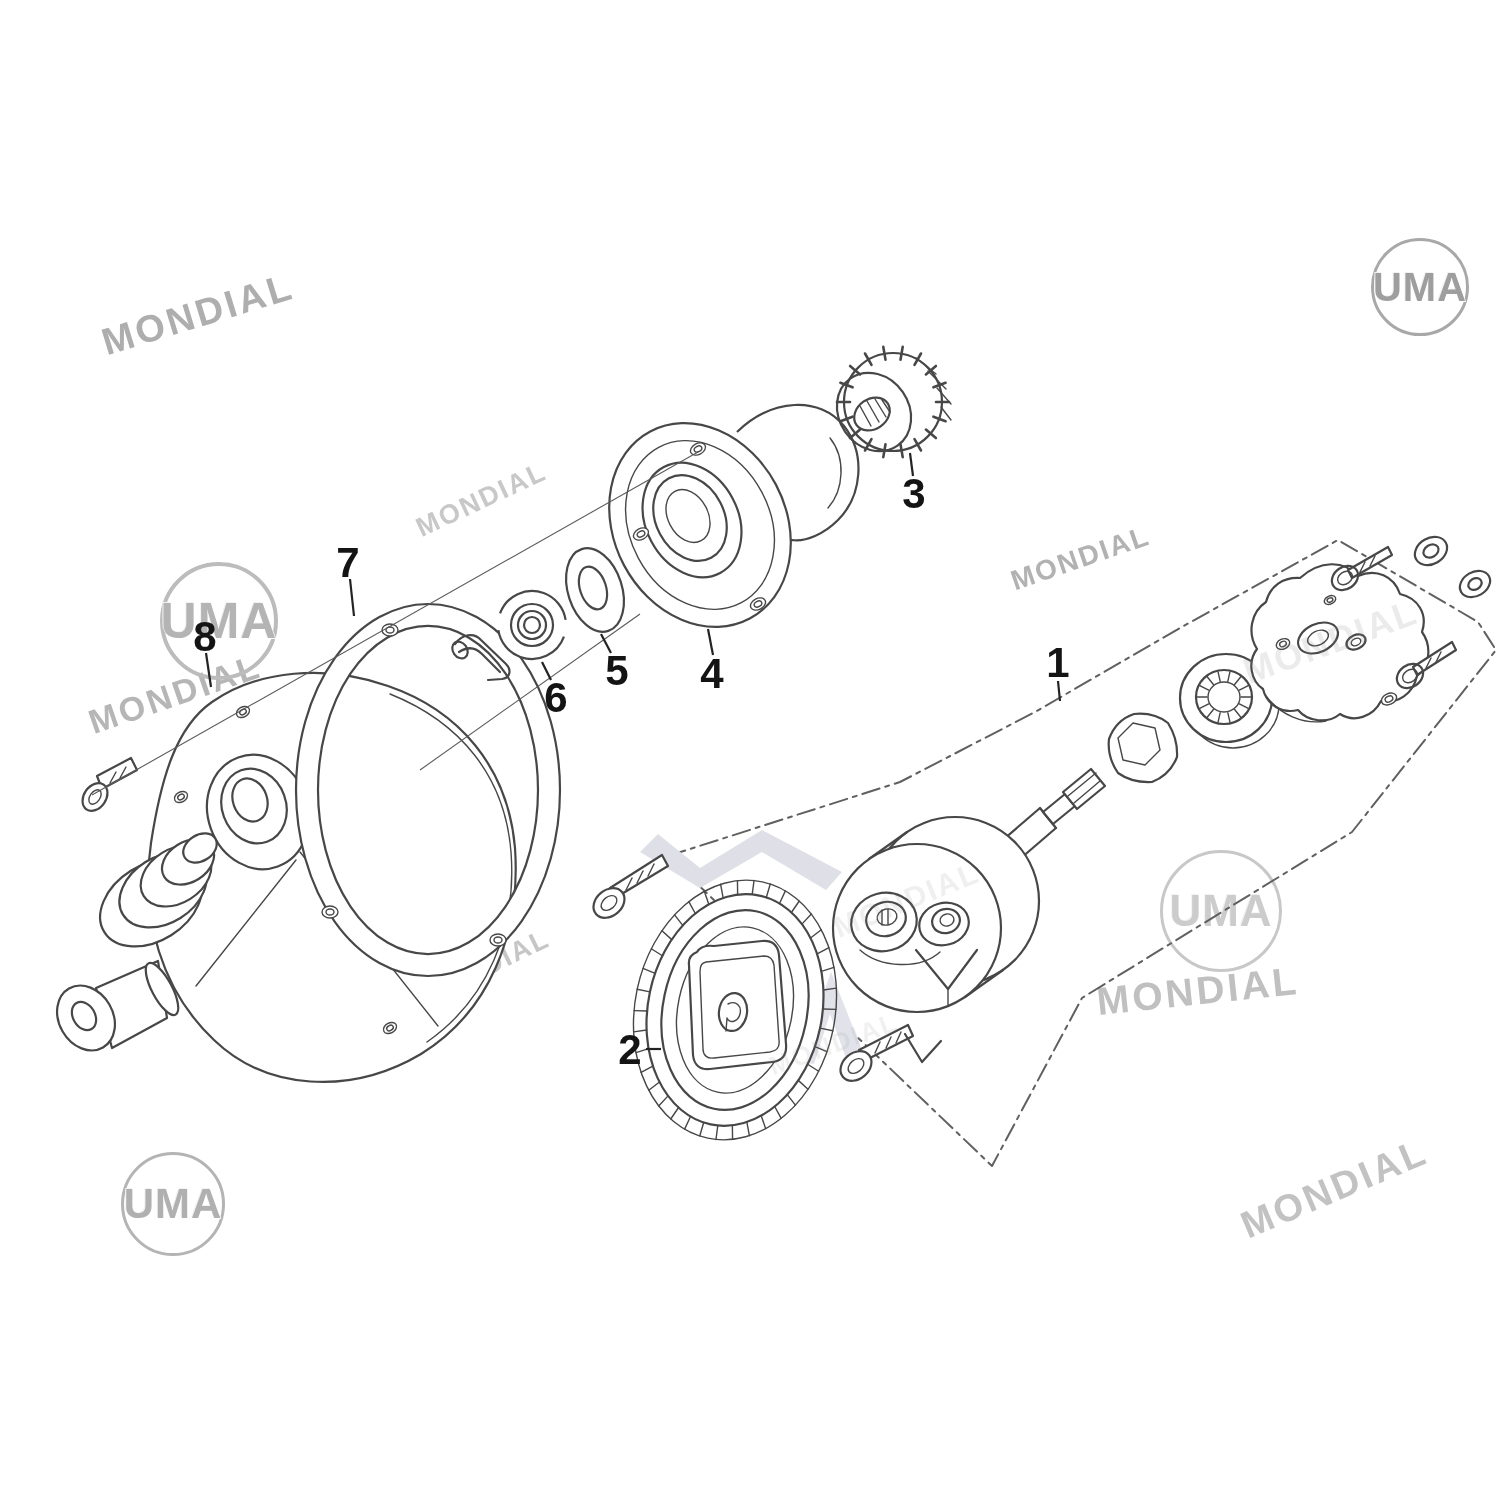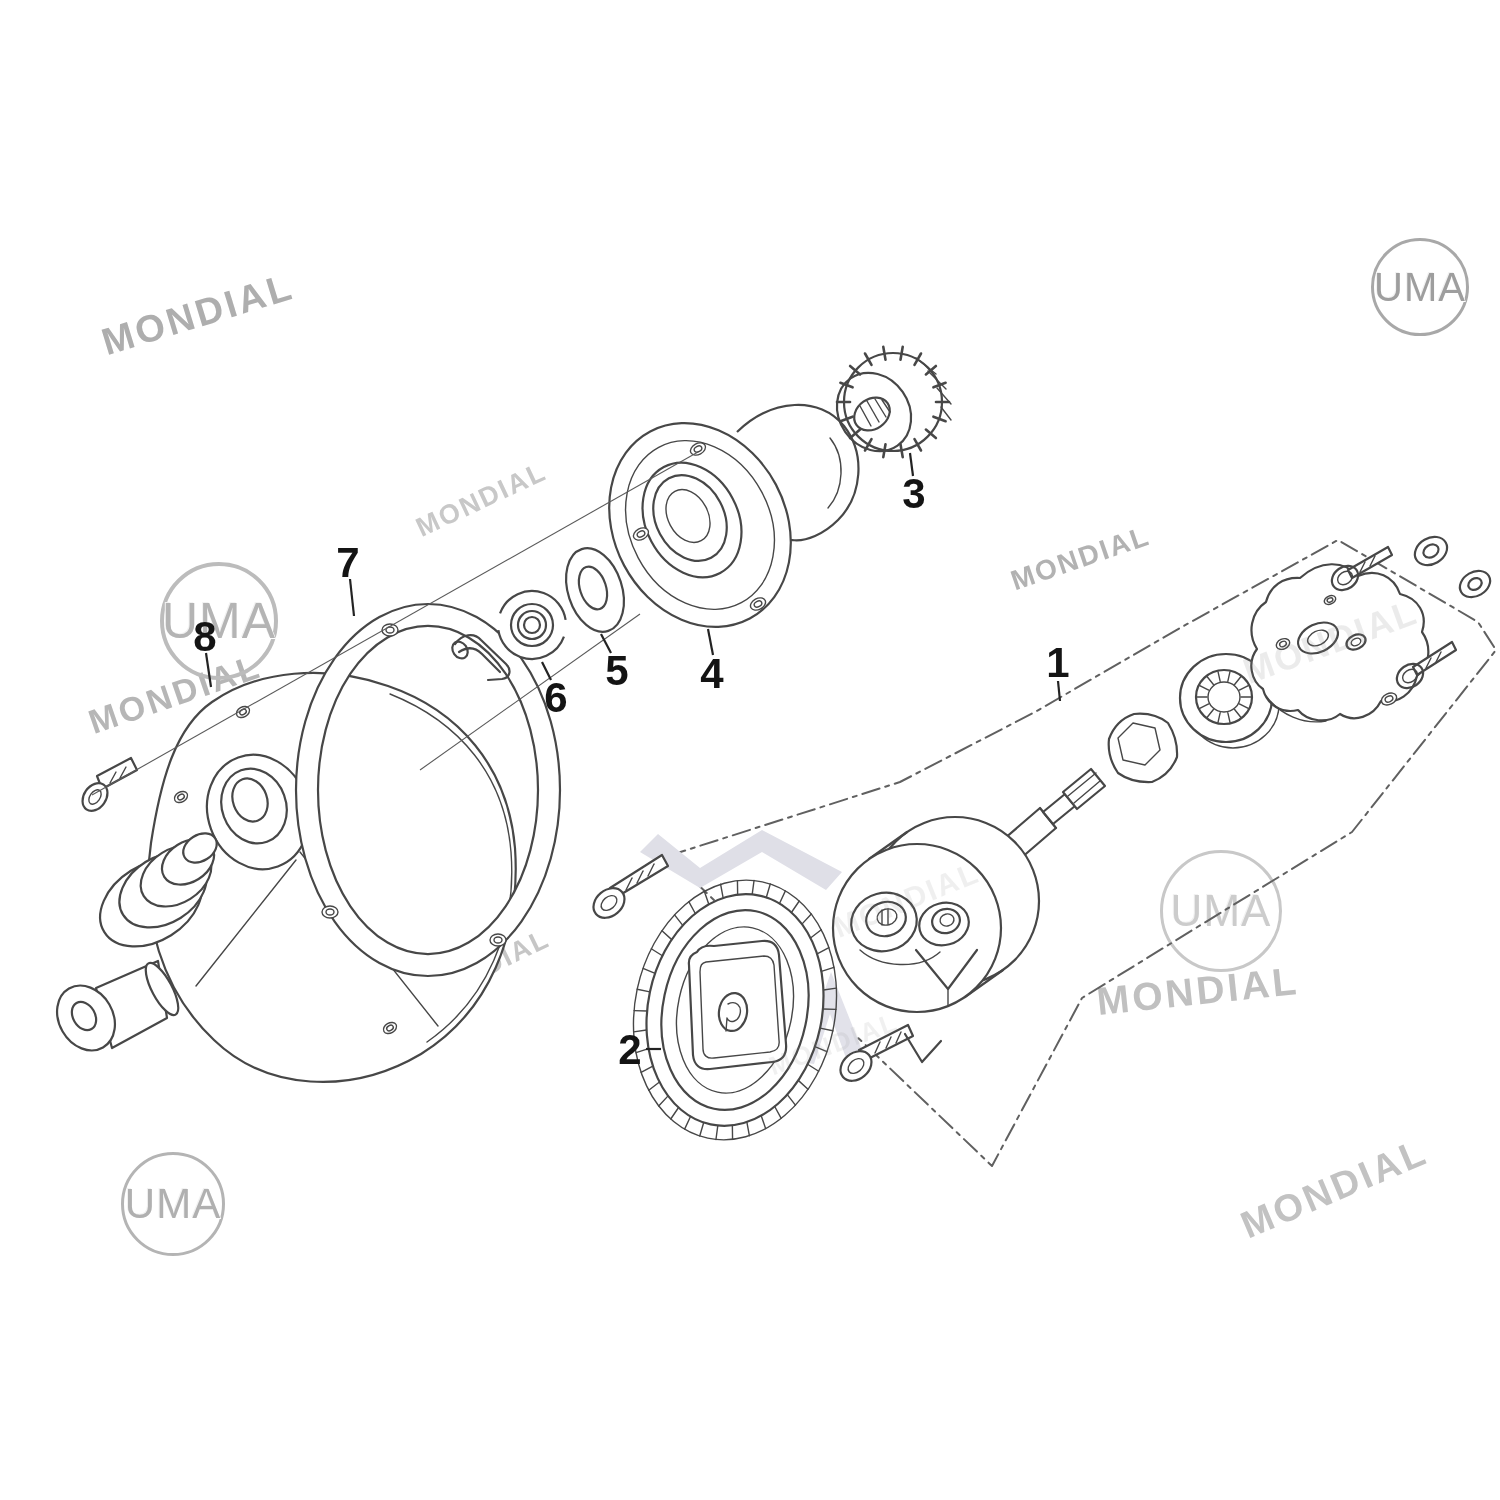--- a/index.html
+++ b/index.html
@@ -3,21 +3,21 @@
 <meta charset="utf-8">
 <style>
   html,body{margin:0;padding:0;background:#fff;}
   #stage{position:relative;width:1500px;height:1500px;background:#ffffff;overflow:hidden;
          font-family:"Liberation Sans", sans-serif;}
   
   .wm{position:absolute;font-weight:bold;white-space:nowrap;transform-origin:0 50%;
       letter-spacing:3px;z-index:1;user-select:none;}
   .uma{position:absolute;border-radius:50%;display:flex;align-items:center;justify-content:center;
        z-index:1;}
-  .uma span{font-weight:normal;white-space:nowrap;letter-spacing:1px;
+  .uma span{font-weight:bold;white-space:nowrap;letter-spacing:1px;
             text-shadow:1px 1px 0 #ffffff, -1px -1px 0 #f2f2f2;}
   
   #art{position:absolute;left:0;top:0;z-index:2;}
   
   .ghost{position:absolute;font-weight:bold;white-space:nowrap;transform-origin:0 50%;
          letter-spacing:2px;z-index:3;color:#8a8a8a;user-select:none;}
   .ln{fill:none;stroke:#474747;stroke-width:2.2;stroke-linecap:round;stroke-linejoin:round;}
   .lnw{fill:#ffffff;stroke:#474747;stroke-width:2.2;stroke-linejoin:round;}
   .thin{stroke-width:1.4;}
   .vthin{stroke-width:1.1;stroke:#5a5a5a;}

